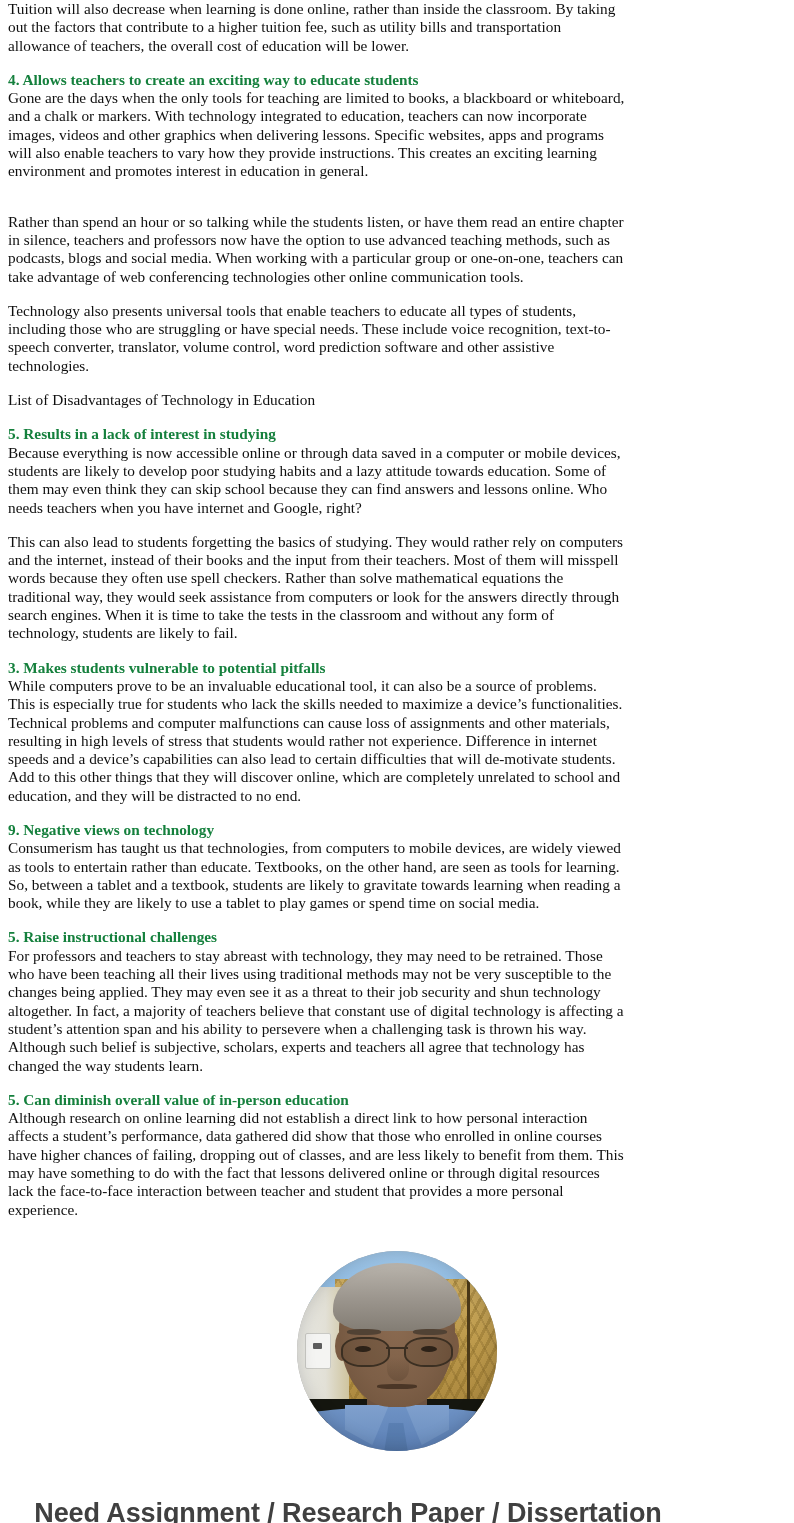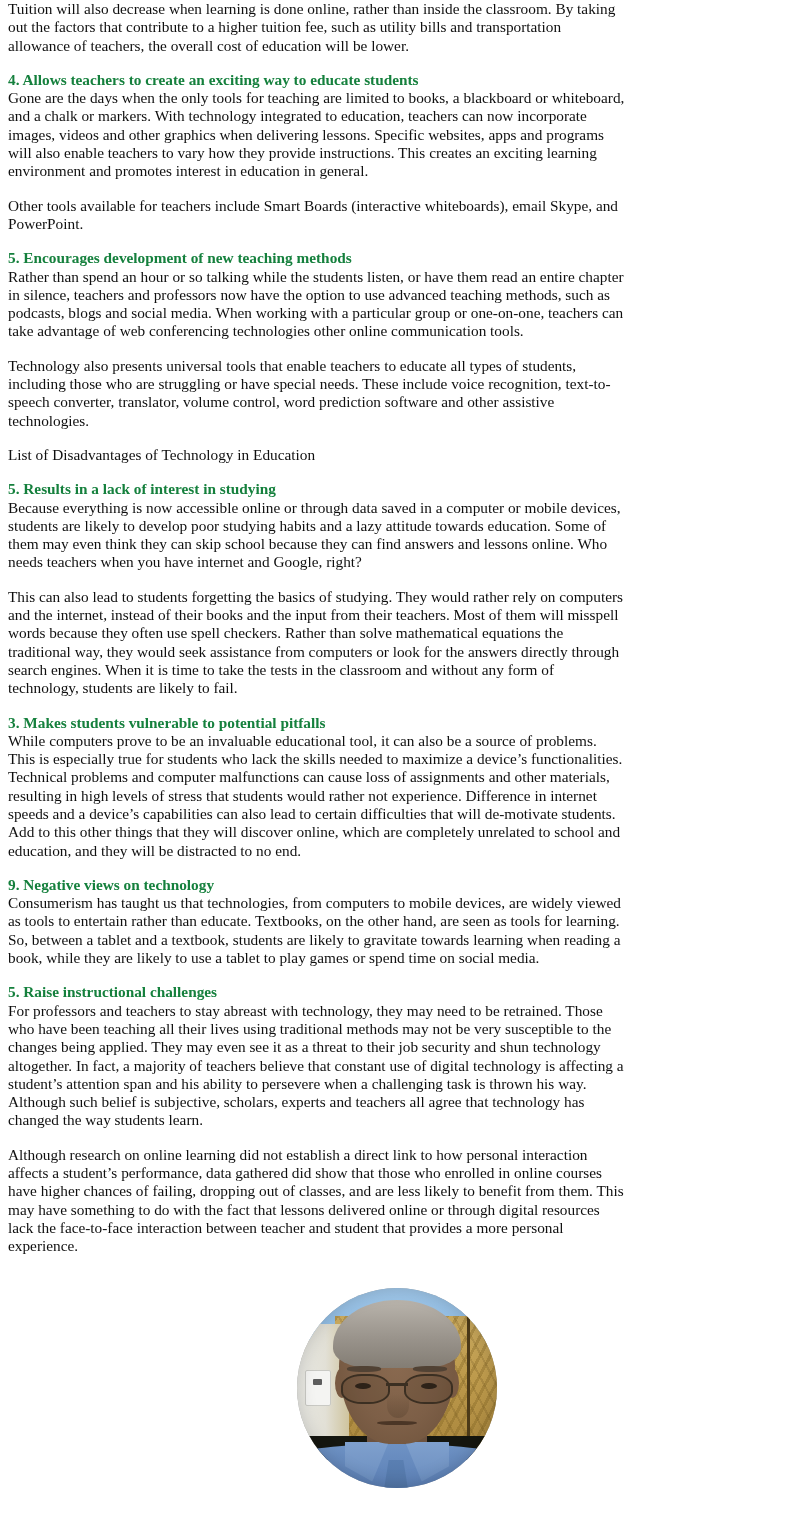--- a/index.html
+++ b/index.html
@@ -282,24 +282,22 @@
 
 <div class="doc">
 
   <p class="body-text clip-top">Tuition will also decrease when learning is done online, rather than inside the classroom. By taking out the factors that contribute to a higher tuition fee, such as utility bills and transportation allowance of teachers, the overall cost of education will be lower.</p>
 
   <div class="gap"></div>
   <p class="sec-head">4. Allows teachers to create an exciting way to educate students</p>
   <p class="body-text">Gone are the days when the only tools for teaching are limited to books, a blackboard or whiteboard, and a chalk or markers. With technology integrated to education, teachers can now incorporate images, videos and other graphics when delivering lessons. Specific websites, apps and programs will also enable teachers to vary how they provide instructions. This creates an exciting learning environment and promotes interest in education in general.</p>
 
   <div class="gap"></div>
-  <p class="body-text">Other tools available for teachers include Smart Boards (interactive whiteboards), email Skype, and PowerPoint.</p>
-
-  <div class="gap"></div>
-  <p class="sec-head">5. Encourages development of new teaching methods</p>
+
+  <div class="gap"></div>
   <p class="body-text">Rather than spend an hour or so talking while the students listen, or have them read an entire chapter in silence, teachers and professors now have the option to use advanced teaching methods, such as podcasts, blogs and social media. When working with a particular group or one-on-one, teachers can take advantage of web conferencing technologies other online communication tools.</p>
 
   <div class="gap"></div>
   <p class="body-text">Technology also presents universal tools that enable teachers to educate all types of students, including those who are struggling or have special needs. These include voice recognition, text-to-speech converter, translator, volume control, word prediction software and other assistive technologies.</p>
 
   <div class="gap"></div>
   <p class="body-text">List of Disadvantages of Technology in Education</p>
 
   <div class="gap"></div>
   <p class="sec-head">5. Results in a lack of interest in studying</p>
@@ -314,20 +312,21 @@
 
   <div class="gap"></div>
   <p class="sec-head">9. Negative views on technology</p>
   <p class="body-text">Consumerism has taught us that technologies, from computers to mobile devices, are widely viewed as tools to entertain rather than educate. Textbooks, on the other hand, are seen as tools for learning. So, between a tablet and a textbook, students are likely to gravitate towards learning when reading a book, while they are likely to use a tablet to play games or spend time on social media.</p>
 
   <div class="gap"></div>
   <p class="sec-head">5. Raise instructional challenges</p>
   <p class="body-text">For professors and teachers to stay abreast with technology, they may need to be retrained. Those who have been teaching all their lives using traditional methods may not be very susceptible to the changes being applied. They may even see it as a threat to their job security and shun technology altogether. In fact, a majority of teachers believe that constant use of digital technology is affecting a student’s attention span and his ability to persevere when a challenging task is thrown his way. Although such belief is subjective, scholars, experts and teachers all agree that technology has changed the way students learn.</p>
 
   <div class="gap"></div>
+  <p class="sec-head">5. Can diminish overall value of in-person education</p>
   <p class="body-text">Although research on online learning did not establish a direct link to how personal interaction affects a student’s performance, data gathered did show that those who enrolled in online courses have higher chances of failing, dropping out of classes, and are less likely to benefit from them. This may have something to do with the fact that lessons delivered online or through digital resources lack the face-to-face interaction between teacher and student that provides a more personal experience.</p>
 
 </div>
 
 <div class="portrait-wrap">
   <div class="avatar" title="circular profile photo of a man with grey hair, glasses and a blue shirt">
     <div class="sky"></div>
     <div class="panel p1"></div>
     <div class="panel p2"></div>
     <div class="panel p3"></div>

